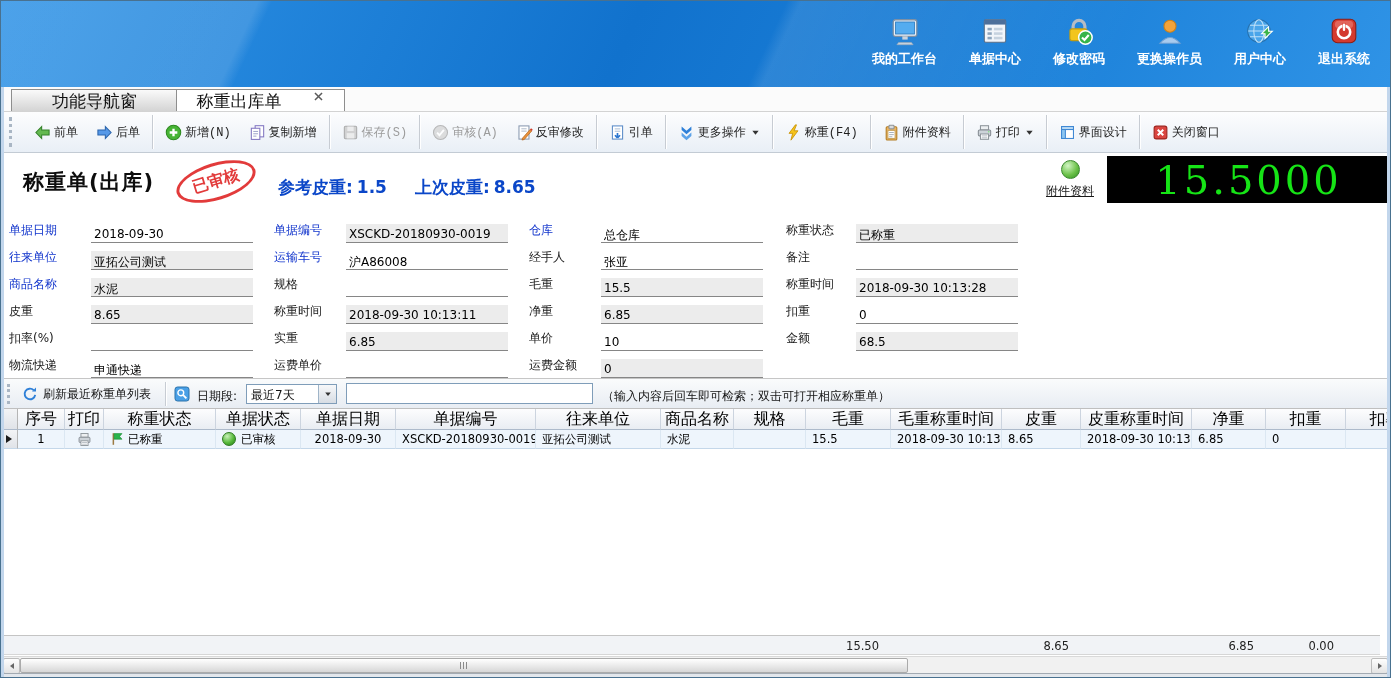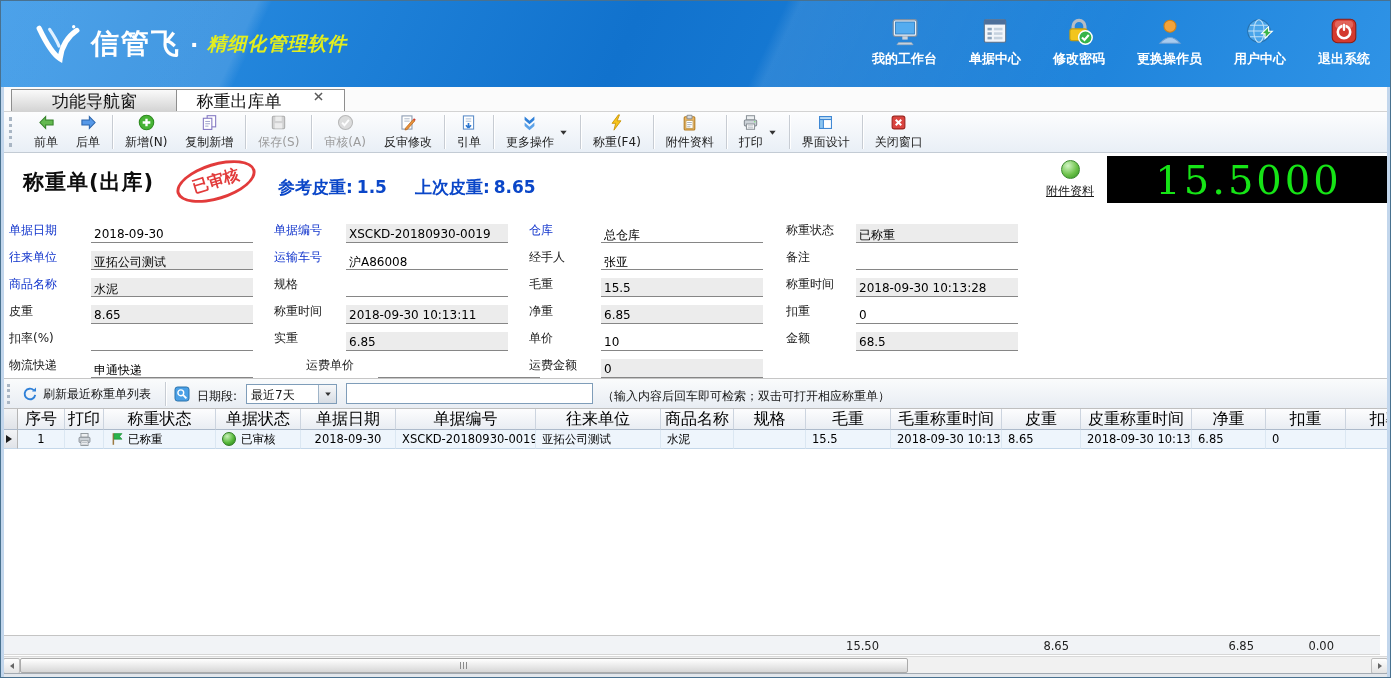--- a/index.html
+++ b/index.html
@@ -29,21 +29,21 @@
     background:linear-gradient(#fafafa,#d4d4d4);}
   .tab.active{background:#fff;height:22px;}
   .tclose{width:13px;height:13px;margin-left:30px;cursor:pointer;}
   .tclose svg{width:100%;height:100%;display:block;}
   
   .toolbar{position:absolute;left:0;top:110px;right:0;height:42px;
     background:linear-gradient(#fdfdfe,#e9eff6);border-top:1px solid #d3d3d3;border-bottom:1px solid #c3cbd4;
     display:flex;align-items:center;padding-left:6px;box-sizing:border-box;}
   .tgrip{width:5px;height:30px;border-left:3px dotted #a9b6c4;margin:0 8px 0 2px;}
   .tbtn{display:flex;align-items:center;padding:2px 9px;cursor:pointer;border-radius:3px;}
-  .tcol{display:flex;flex-direction:column;align-items:center;gap:3px;}
+  .tcol{display:flex;flex-direction:row;align-items:center;gap:3px;font-family:Liberation Mono, monospace;}
   .ticon{width:17px;height:17px;}
   .ticon svg{width:100%;height:100%;display:block;}
   .tlbl{font-size:12px;color:#1d1d1d;white-space:nowrap;}
   .tbtn.disabled{cursor:default;}
   .tbtn.disabled .tlbl{color:#9b9b9b;}
   .tbtn.disabled .ticon{filter:grayscale(1);opacity:.8;}
   .tcaret{width:9px;height:9px;margin-left:5px;}
   .tcaret svg{width:100%;height:100%;display:block;}
   .tsep{width:1px;height:34px;background:#c7ccd3;box-shadow:1px 0 0 #fff;margin:0 3px;}
   
@@ -129,33 +129,20 @@
   .edge{position:absolute;background:#c2d6ec;pointer-events:none;}
   .edge.l{left:0;top:86px;bottom:0;width:3px;}
   .edge.r{right:0;top:86px;bottom:0;width:3px;}
 </style>
 </head>
 <body>
 
 <div class="window">
 
   <div class="appheader">
-    <div class="brand">
-      <span class="blogo">
-        <svg viewBox="0 0 44 40">
-            <path d="M4 5 C13 24 19 31 24 34 C25.5 23 31 13 40 7" stroke="#ffffff" stroke-width="5" fill="none" stroke-linecap="round"></path>
-            <path d="M14 6 C18 12 21 17 23 22" stroke="#dff0ff" stroke-width="3" fill="none" stroke-linecap="round"></path>
-            <circle cx="37" cy="3.5" r="1.6" fill="#fff"></circle>
-            <circle cx="41" cy="7" r="1.2" fill="#fff"></circle>
-          </svg>
-      </span>
-      <span class="bname">信管飞</span>
-      <span class="bdot">·</span>
-      <span class="btag">精细化管理软件</span>
-    </div>
     <div class="hactions">
         <div class="haction">
           <span class="hicon">
             <svg viewBox="0 0 28 28">
               <rect x="3" y="3.5" width="22" height="15.5" rx="2" fill="#e7eef6" stroke="#7d90a5" stroke-width="1.2"></rect>
               <rect x="5.2" y="5.6" width="17.6" height="11.2" fill="#54acf0" stroke="#2e7cc0" stroke-width="0.8"></rect>
               <rect x="11.5" y="19" width="5" height="3" fill="#c9d3de"></rect>
               <path d="M8 24.8 h12 l1.6 2 H6.4 Z" fill="#c9d3de" stroke="#9aa7b5" stroke-width="0.6"></path>
             </svg>
           </span>
@@ -478,21 +465,21 @@
         </div>
         <div class="frow">
           <span class="flabel" style="width: 72px;">称重时间</span>
           <div class="ffield ro"><span>2018-09-30 10:13:11</span></div>
         </div>
         <div class="frow">
           <span class="flabel" style="width: 72px;">实重</span>
           <div class="ffield ro"><span>6.85</span></div>
         </div>
         <div class="frow">
-          <span class="flabel" style="width: 72px; margin-left: 32px;">运费单价</span>
+          <span class="flabel" style="width: 72px;">运费单价</span>
           <div class="ffield"><span></span></div>
         </div>
       </div>
       <div class="fcol" style="left: 528px;">
         <div class="frow">
           <span class="flabel req" style="width: 72px;">仓库</span>
           <div class="ffield"><span>总仓库</span></div>
         </div>
         <div class="frow">
           <span class="flabel" style="width: 72px;">经手人</span>

